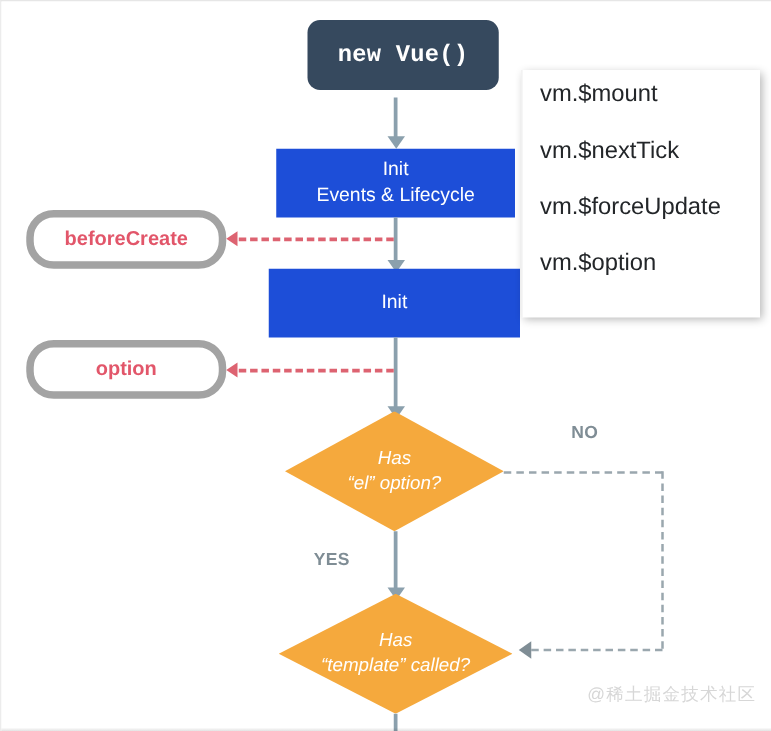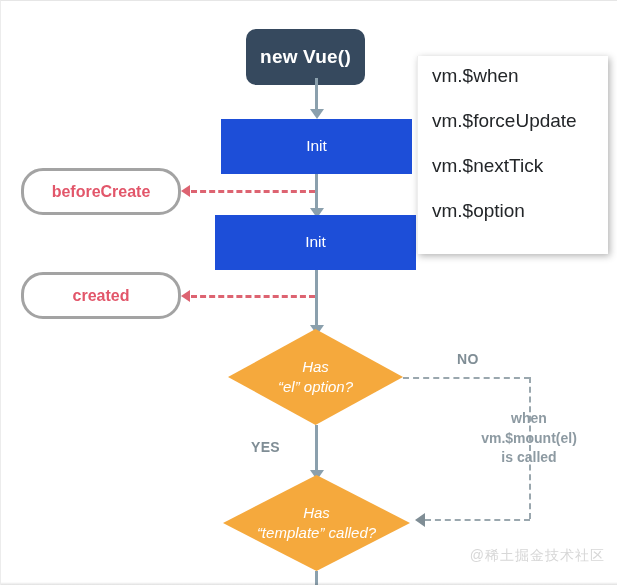--- a/index.html
+++ b/index.html
@@ -47,21 +47,21 @@
     font-size: 15.5px;
     line-height: 1.35;
     font-weight: 400;
   }
   .stage-node .l1 { display:block; }
   .stage-node .l2 { display:block; }
 
   
   .hook-node {
     background: #ffffff;
-    border: 3px solid #a3a3a3;
+    border: 6px solid #a3a3a3;
     border-radius: 22px;
     color: #e2566a;
     font-size: 16px;
     font-weight: bold;
   }
 
   
   .diamond-wrap {
     position: absolute;
     font-style: italic;
@@ -185,30 +185,31 @@
     left: 0; right: 0; bottom: 0;
     height: 3px;
     background: linear-gradient(to bottom, rgba(0,0,0,0.0), rgba(0,0,0,0.12));
   }
 </style>
 </head>
 <body>
 
 <div id="root">
 
-  <div class="node start-node" style="left:245px; top:28px; width:119px; height:56px;">
+  <div class="node start-node" style="left:245px; top:15px; width:153px; height:56px;font-family:Liberation Mono, monospace;">
     <span>new Vue()</span>
   </div>
 
   <div class="vline" style="left:314px; top:77px; height:36px;"></div>
   <div class="arrow-down" style="left:309px; top:108px;"></div>
 
   <div class="node stage-node" style="left:220px; top:118px; width:191px; height:55px;">
     <span>
       <span class="l1">Init</span>
+      <span class="l2">Events &amp; Lifecycle</span>
     </span>
   </div>
 
   <div class="vline" style="left:314px; top:173px; height:40px;"></div>
   <div class="arrow-down" style="left:309px; top:207px;"></div>
 
   <div class="node hook-node" style="left:20px; top:167px; width:160px; height:47px;">
     <span>beforeCreate</span>
   </div>
   <div class="dash-h-red" style="left:190px; top:189px; width:124px;"></div>
@@ -217,62 +218,57 @@
   <div class="node stage-node" style="left:214px; top:214px; width:201px; height:55px;">
     <span>
       <span class="l1">Init</span>
     </span>
   </div>
 
   <div class="vline" style="left:314px; top:269px; height:62px;"></div>
   <div class="arrow-down" style="left:309px; top:324px;"></div>
 
   <div class="node hook-node" style="left:20px; top:271px; width:160px; height:47px;">
-    <span>created</span>
+    <span>option</span>
   </div>
   <div class="dash-h-red" style="left:190px; top:294px; width:124px;"></div>
   <div class="arrow-left-red" style="left:180px; top:289px;"></div>
 
   <div class="diamond-wrap" style="left:227px; top:328px; width:175px; height:96px;">
     <div class="diamond-shape"></div>
     <div class="diamond-label">
       <span>Has</span>
       <span>“el” option?</span>
     </div>
   </div>
 
-  <div class="edge-label" style="left:456px; top:350px;">NO</div>
+  <div class="edge-label" style="left:456px; top:336px;">NO</div>
   <div class="dash-h-gray" style="left:402px; top:376px; width:127px;"></div>
   <div class="dash-v-gray" style="left:528px; top:376px; height:142px;"></div>
   <div class="dash-h-gray" style="left:424px; top:518px; width:105px;"></div>
   <div class="arrow-left-gray" style="left:414px; top:512px;"></div>
 
-  <div class="note-text" style="left:453px; top:408px;">
-    <div>when</div>
-    <div>vm.$mount(el)</div>
-    <div>is called</div>
-  </div>
 
   <div class="edge-label" style="left:250px; top:438px;">YES</div>
   <div class="vline" style="left:314px; top:424px; height:53px;"></div>
   <div class="arrow-down" style="left:309px; top:469px;"></div>
 
   <div class="diamond-wrap" style="left:222px; top:474px; width:187px; height:96px;">
     <div class="diamond-shape"></div>
     <div class="diamond-label">
       <span>Has</span>
       <span>“template” called?</span>
     </div>
   </div>
 
   <div class="vline" style="left:314px; top:570px; height:15px;"></div>
 
   <div class="overlay-panel">
-    <div class="overlay-item">vm.$when</div>
+    <div class="overlay-item">vm.$mount</div>
+    <div class="overlay-item">vm.$nextTick</div>
     <div class="overlay-item">vm.$forceUpdate</div>
-    <div class="overlay-item">vm.$nextTick</div>
     <div class="overlay-item">vm.$option</div>
   </div>
 
   <div class="watermark">@稀土掘金技术社区</div>
 
   <div class="bottom-strip"></div>
 </div>
 
 </body></html>

